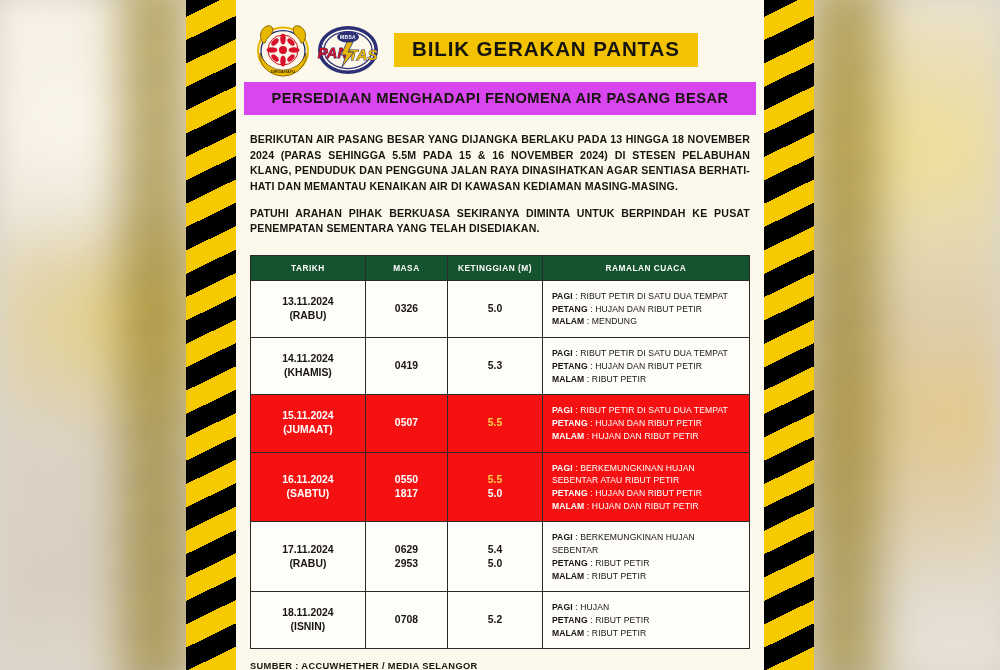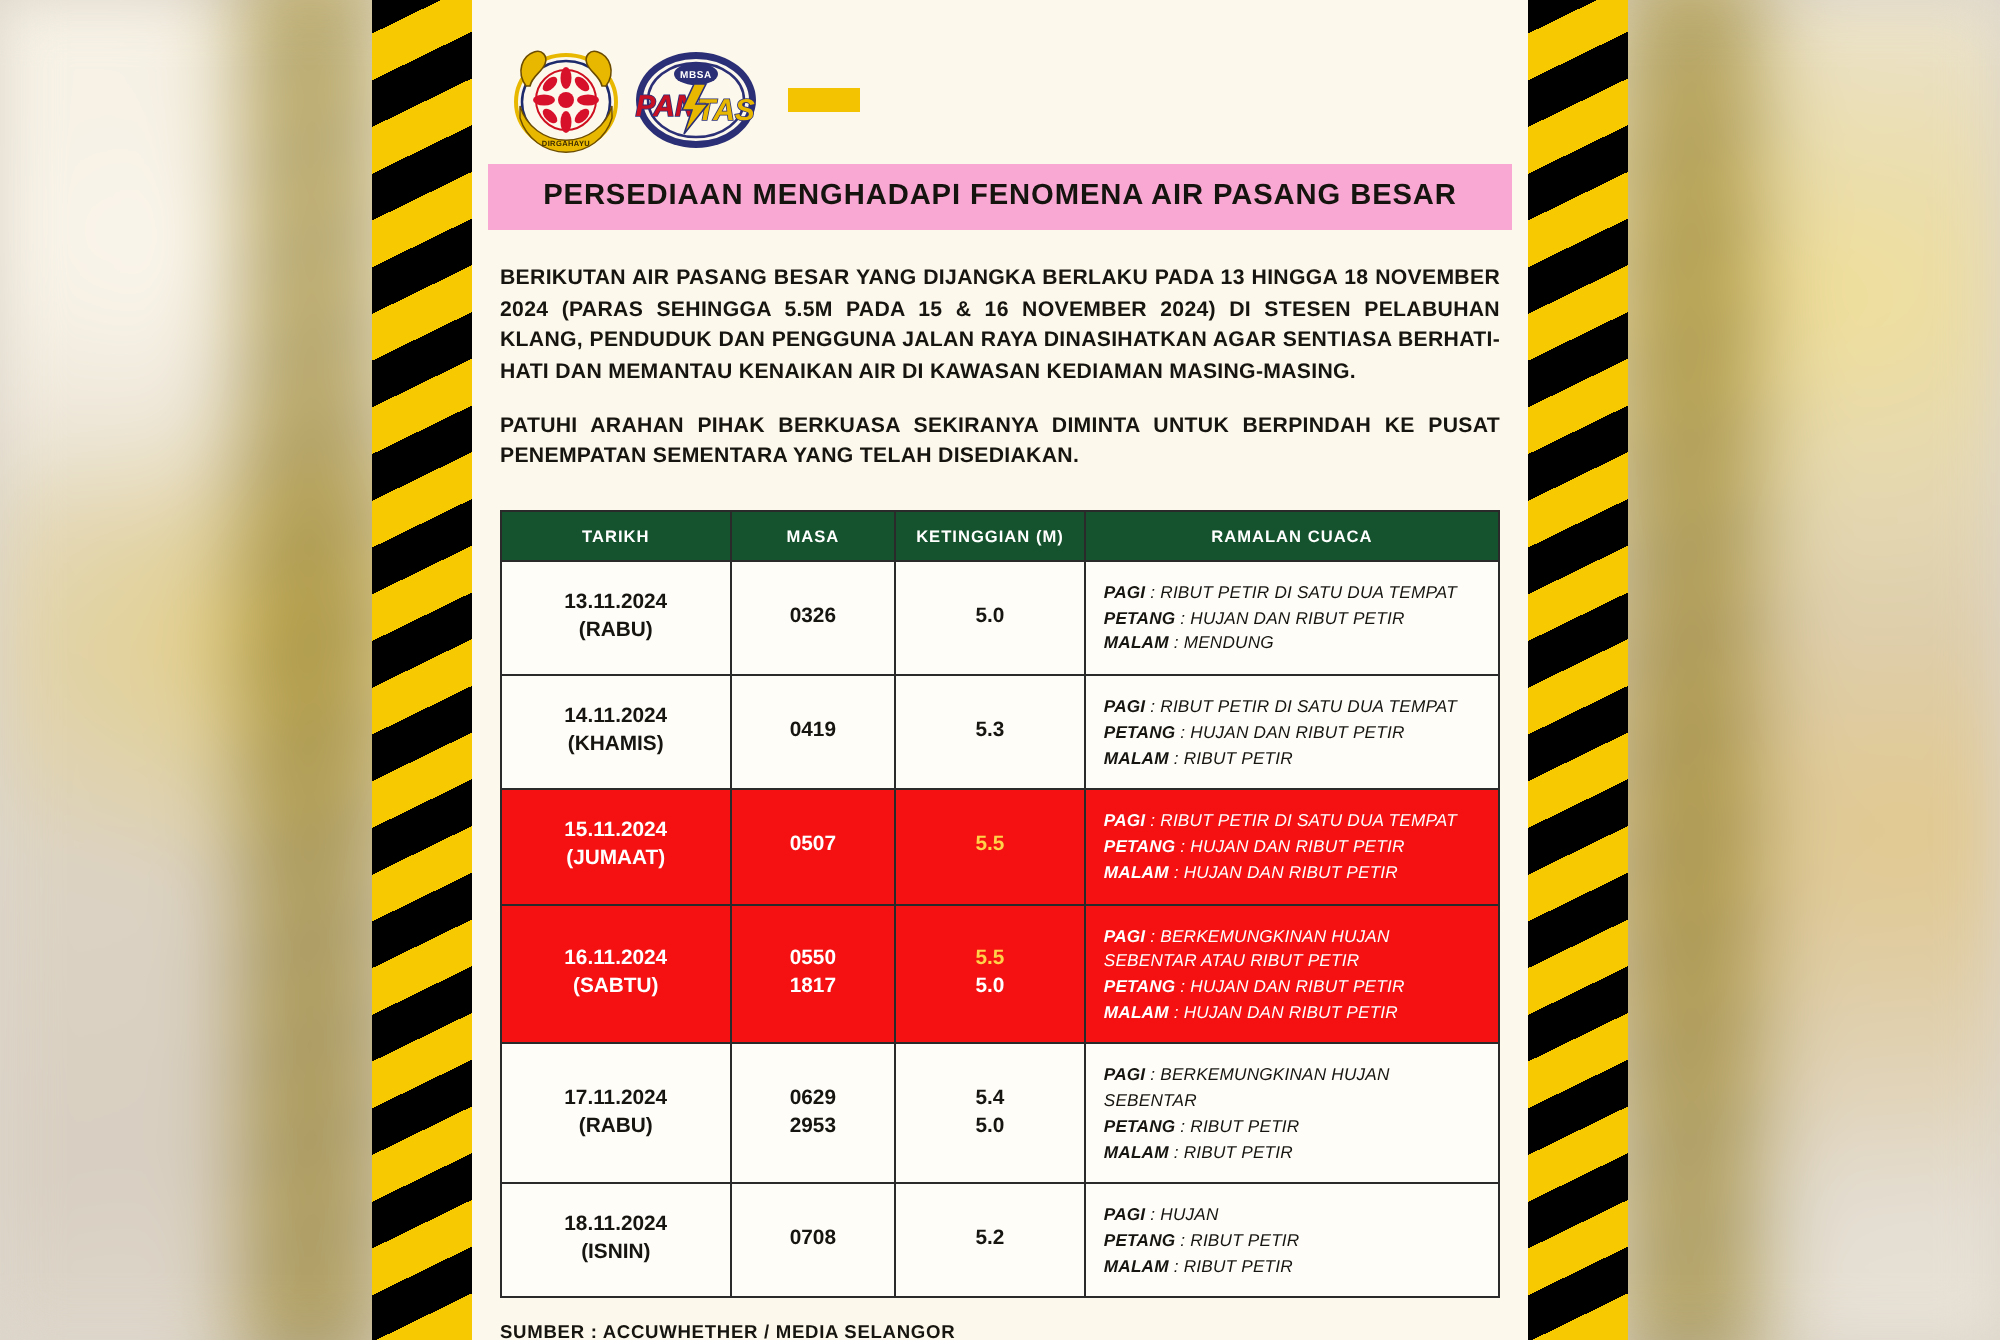--- a/index.html
+++ b/index.html
@@ -83,21 +83,21 @@
     font-size: 20.5px; font-weight: 700; letter-spacing: .9px;
     white-space: nowrap;
   }
   .call-phone {
     font-size: 20.5px; font-weight: 700; letter-spacing: .9px;
   }
 
   
   .subtitle-bar {
     margin: 10px 8px 0 8px;
-    background: #f9a8d4;
+    background: #d946ef;
     color: #16140f;
     text-align: center;
     font-size: 14.6px; font-weight: 700; letter-spacing: .45px;
     padding: 8px 4px 9px 4px;
   }
 
   
   .body-text {
     margin: 17px 14px 0 14px;
     color: #17150f;
@@ -142,21 +142,20 @@
     color: #17150f;
     line-height: 1.35;
     padding: 9px 2px;
   }
   td.wx {
     padding: 9px 18px 9px 9px;
     font-size: 8.6px;
     color: #17150f;
     line-height: 1.48;
     letter-spacing: .1px;
-    font-style: italic;
   }
   td.wx b { font-weight: 700; }
   tr.normal td { background: #fffdf8; }
 
   tr.alert td { background: #f51111; color: #ffffff; }
   tr.alert td.date, tr.alert td.time, tr.alert td.high { color: #ffffff; }
   tr.alert td.wx { color: #ffffff; }
   .peak { color: #ffd24a; }
 
   .source {
@@ -213,20 +212,21 @@
           <ellipse cx="64" cy="26" rx="22" ry="11" fill="#2b2f76"></ellipse>
           <text x="64" y="30" text-anchor="middle" font-family="Liberation Sans, sans-serif" font-size="10" font-weight="700" fill="#ffffff" letter-spacing="0.6">MBSA</text>
           <text x="34" y="68" text-anchor="middle" font-family="Liberation Sans, sans-serif" font-size="30" font-weight="700" font-style="italic" fill="#c81025" stroke="#2b2f76" stroke-width="1.6" paint-order="stroke">PAN</text>
           <text x="94" y="72" text-anchor="middle" font-family="Liberation Sans, sans-serif" font-size="30" font-weight="700" font-style="italic" fill="#e8b800" stroke="#2b2f76" stroke-width="1.6" paint-order="stroke">TAS</text>
           <path d="M62 36 L50 62 L60 62 L52 86 L76 56 L64 56 L74 36 Z" fill="#e8b800" stroke="#2b2f76" stroke-width="1.6"></path>
         </svg>
 
       </div>
 
       <div class="call-box">
+        <div class="call-title">BILIK GERAKAN PANTAS</div>
       </div>
     </div>
 
     <div class="subtitle-bar">PERSEDIAAN MENGHADAPI FENOMENA AIR PASANG BESAR</div>
 
     <div class="body-text">
       <p>BERIKUTAN AIR PASANG BESAR YANG DIJANGKA BERLAKU PADA 13 HINGGA 18 NOVEMBER 2024 (PARAS SEHINGGA 5.5M PADA 15 &amp; 16 NOVEMBER 2024) DI STESEN PELABUHAN KLANG, PENDUDUK DAN PENGGUNA JALAN RAYA DINASIHATKAN AGAR SENTIASA BERHATI-HATI DAN MEMANTAU KENAIKAN AIR DI KAWASAN KEDIAMAN MASING-MASING.</p>
       <p>PATUHI ARAHAN PIHAK BERKUASA SEKIRANYA DIMINTA UNTUK BERPINDAH KE PUSAT PENEMPATAN SEMENTARA YANG TELAH DISEDIAKAN.</p>
     </div>
 

